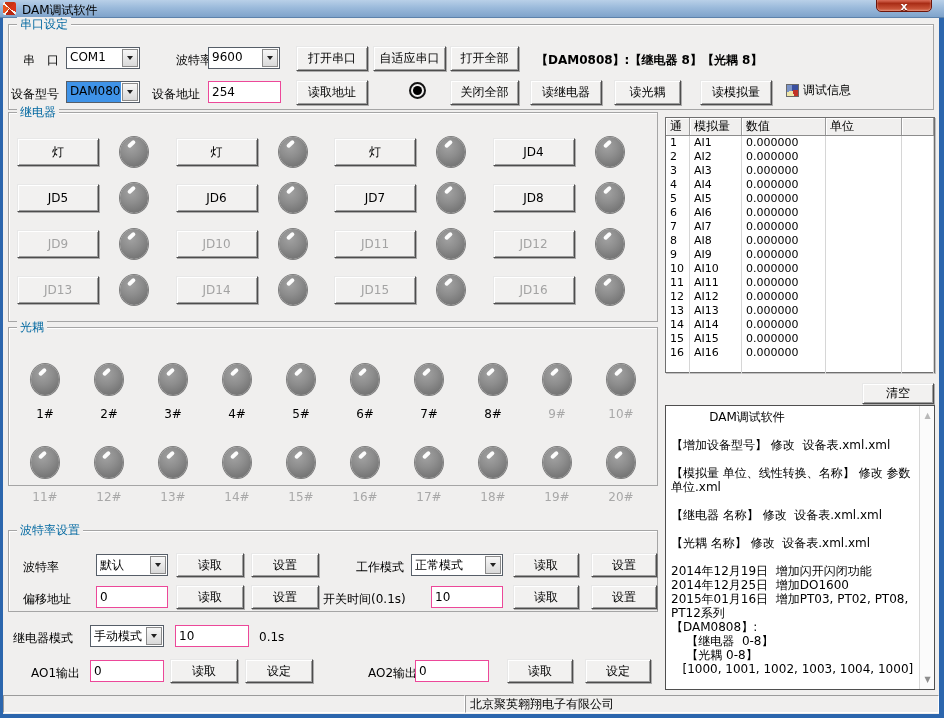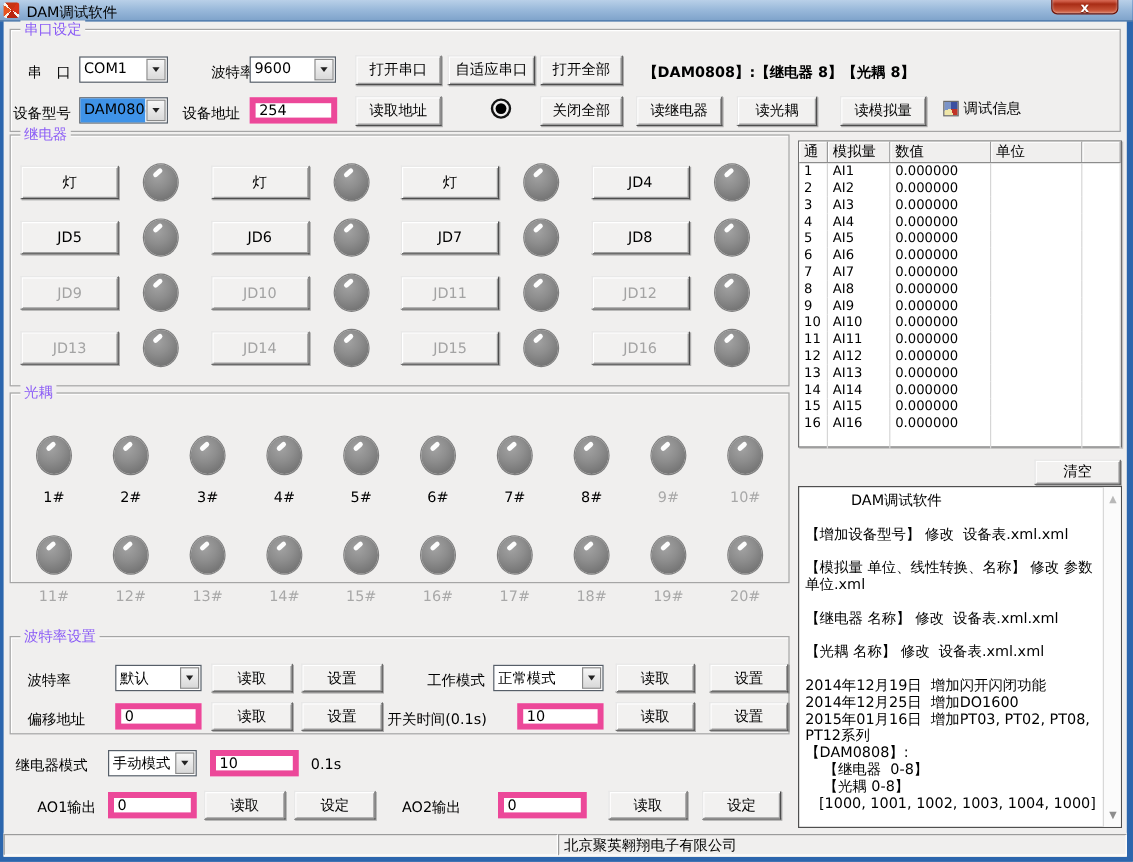--- a/index.html
+++ b/index.html
@@ -17,34 +17,34 @@
     border:1px solid #6e150a; border-radius:0 0 5px 5px;
     background:linear-gradient(180deg,#e59a8d 0%,#d2604b 40%,#a82c15 55%,#c65136 85%,#d8775d 100%);
     color:#fff; font-size:11px; font-weight:bold; text-align:center; line-height:26px;
     text-shadow:0 1px 1px #5d0d02; box-shadow:inset 0 0 2px rgba(255,255,255,.6); cursor:pointer; }
 
   
   .client { position:absolute; left:3px; top:18px; right:5px; bottom:4px; background:#f0efee; }
 
   
   .group { position:absolute; border:1px solid #a5a5a5; box-shadow:inset 1px 1px 0 #fff; }
-  .gtitle { position:absolute; top:-8px; left:8px; background:#f0efee; padding:0 3px; font-size:12px; color:#8b5cf6; line-height:14px; }
+  .gtitle { position:absolute; top:-8px; left:8px; background:#f0efee; padding:0 3px; font-size:12px; color:#0369a1; line-height:14px; }
 
   .lbl { position:absolute; font-size:12px; color:#000; white-space:nowrap; }
   .bold { font-weight:bold; }
 
   
   .btn3d { position:absolute; display:flex; align-items:center; justify-content:center;
     background:#f2f1f0; font-size:12px; color:#000; cursor:pointer;
     border:1px solid; border-color:#e8e8e8 #4d4d4d #4d4d4d #e8e8e8;
     box-shadow:inset 1px 1px 0 #ffffff, inset -1px -1px 0 #9e9e9e, 1px 1px 0 rgba(90,90,90,.45); }
   .btn3d.dis { color:#a3a3a3; }
 
   
-  .field { position:absolute; background:#fff; border:5px solid #ec4899; font-size:12px; color:#000; padding:2px 3px; }
+  .field { position:absolute; background:#fff; border:1px solid #ec4899; font-size:12px; color:#000; padding:2px 3px; }
   input.field { outline:none; }
   .combo { position:absolute; background:#fff; border:1px solid #565e68; display:flex; }
   .combo .val { flex:1; font-size:12px; color:#000; padding:2px 3px; white-space:nowrap; overflow:hidden; }
   .combo .val.sel { background:#3f93e8; }
   .combo .dd { width:16px; margin:1px; background:linear-gradient(180deg,#f7f7f7,#d9d9d9);
     border:1px solid #8a8a8a; display:flex; align-items:center; justify-content:center; cursor:pointer; }
   .combo .dd::after { content:""; width:0; height:0; border-left:3px solid transparent; border-right:3px solid transparent; border-top:4px solid #222; }
 
   
   .led { width:28px; height:31px; border-radius:50%; position:relative;
@@ -474,21 +474,21 @@
       <span class="dd"></span>
     </div>
     <input class="field" style="left: 172px; top: 607px; width: 74px; height: 22px;" value="10">
     <div class="lbl" style="left:256px;top:612px;">0.1s</div>
 
     <div class="lbl" style="left:28px;top:647px;">AO1输出</div>
     <input class="field" style="left: 87px; top: 642px; width: 74px; height: 22px;" value="0">
     <div class="btn3d" style="left:167px;top:641px;width:68px;height:24px;">读取</div>
     <div class="btn3d" style="left:242px;top:641px;width:68px;height:24px;">设定</div>
 
-    <div class="lbl" style="left:332px;top:647px;">AO2输出</div>
+    <div class="lbl" style="left:365px;top:647px;">AO2输出</div>
     <input class="field" style="left: 412px; top: 642px; width: 74px; height: 22px;" value="0">
     <div class="btn3d" style="left:504px;top:641px;width:66px;height:24px;">读取</div>
     <div class="btn3d" style="left:582px;top:641px;width:66px;height:24px;">设定</div>
 
     <div class="btn3d clear-btn">清空</div>
     <div class="log-box">
       <div class="log-content">          DAM调试软件
 
 【增加设备型号】 修改  设备表.xml.xml
 

